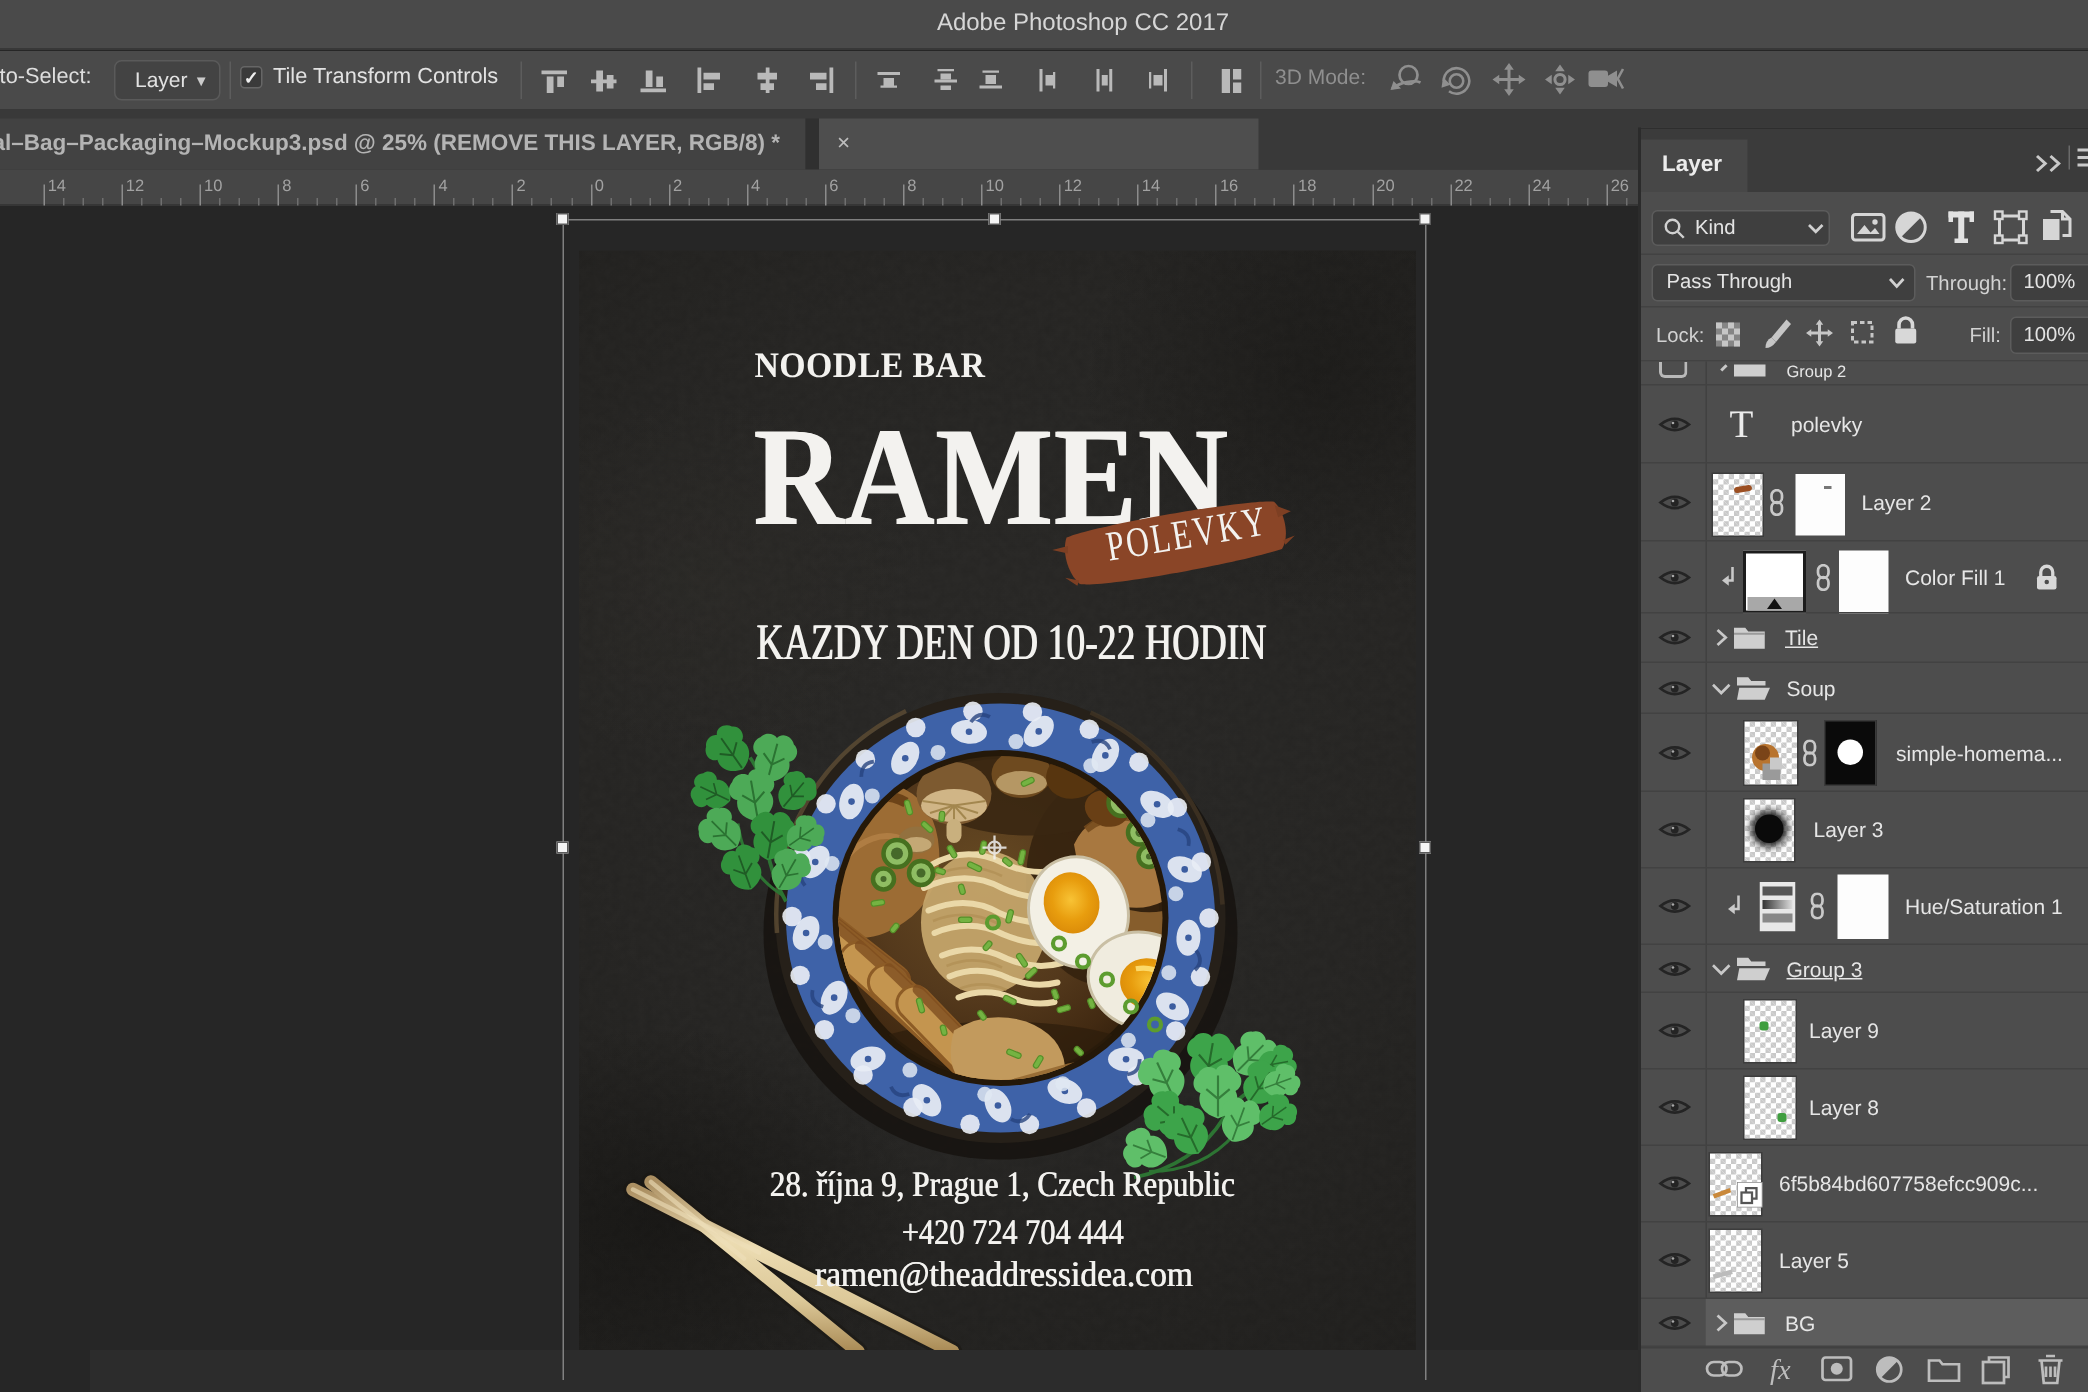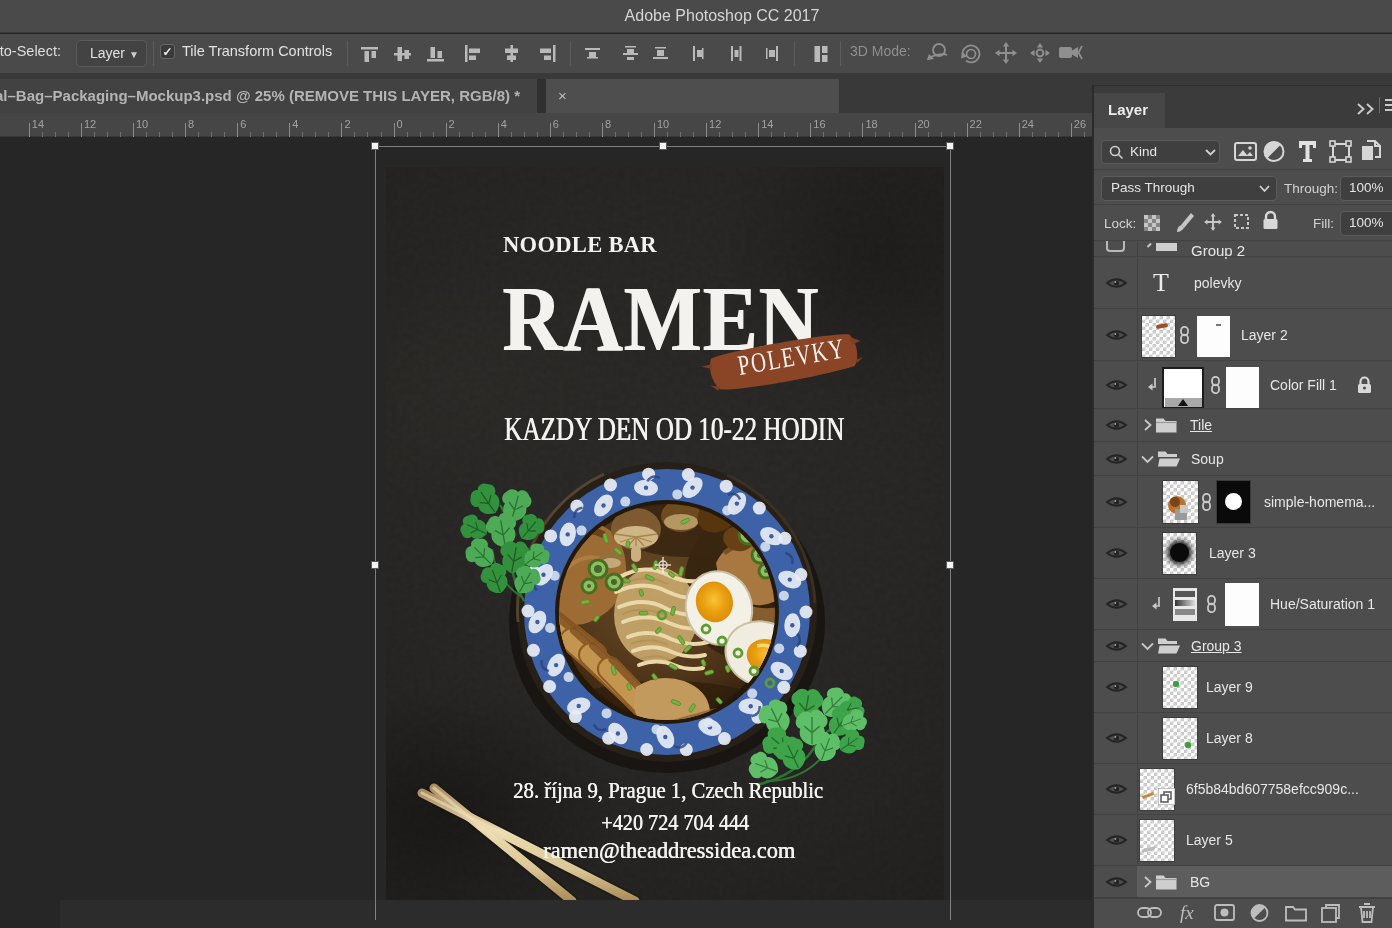--- a/index.html
+++ b/index.html
@@ -725,21 +725,21 @@
     <div class="abs" style="left:219px;top:131px;font-size:13.5px;color:#d2d2d2">Fill:</div>
     <div class="abs" style="left:246px;top:126px;width:60px;height:25px;background:#3f3f3f;border:1px solid #5c5c5c;border-radius:4px">
       <span class="abs" style="left:8px;top:3px;font-size:13.5px;color:#e4e4e4">100%</span>
     </div>
     <div class="rowline" style="top:155px"></div>
     <div class="abs" style="left:0;top:156px;width:298px;height:658px;background:#4d4d4d"></div>
     <div class="abs" style="left:43px;top:156px;width:1px;height:658px;background:#414141"></div>
     <div class="abs" style="left:12px;top:156px;width:19px;height:11px;border-left:2px solid #b9b9b9;border-right:2px solid #b9b9b9;border-bottom:2px solid #b9b9b9;border-radius:0 0 4px 4px"></div>
     <div class="abs" style="left:62px;top:158px;width:21px;height:8px;background:#cfcfcf"></div>
     <div class="abs" style="left:50px;top:156px;width:7px;height:5px;border-right:2px solid #c8c8c8;transform:rotate(45deg)"></div>
-    <div class="lname" style="left:97px;top:157px;font-size:15px">Group 2</div>
+    <div class="lname" style="left:97px;top:157px;font-size:11px">Group 2</div>
     <div class="rowline" style="top:171px"></div>
     <svg class="abs" style="left:11px;top:190px" width="23" height="16" viewBox="0 0 23 16">
       <path d="M2 8 Q11.5 0.5 21 8 Q11.5 15.5 2 8 Z" fill="none" stroke="#242424" stroke-width="1.8"></path>
       <circle cx="11.5" cy="8" r="2.6" fill="#242424"></circle>
       <circle cx="10.3" cy="7" r="0.9" fill="#a9a9a9"></circle>
     </svg>
     <div class="abs" style="left:59px;top:186px;font-family:'Liberation Serif',serif;font-size:26px;color:#ececec;line-height:24px">T</div>
     <div class="lname" style="left:100px;top:190px">polevky</div>
     <div class="rowline" style="top:223px"></div>
     <svg class="abs" style="left:11px;top:242px" width="23" height="16" viewBox="0 0 23 16">

